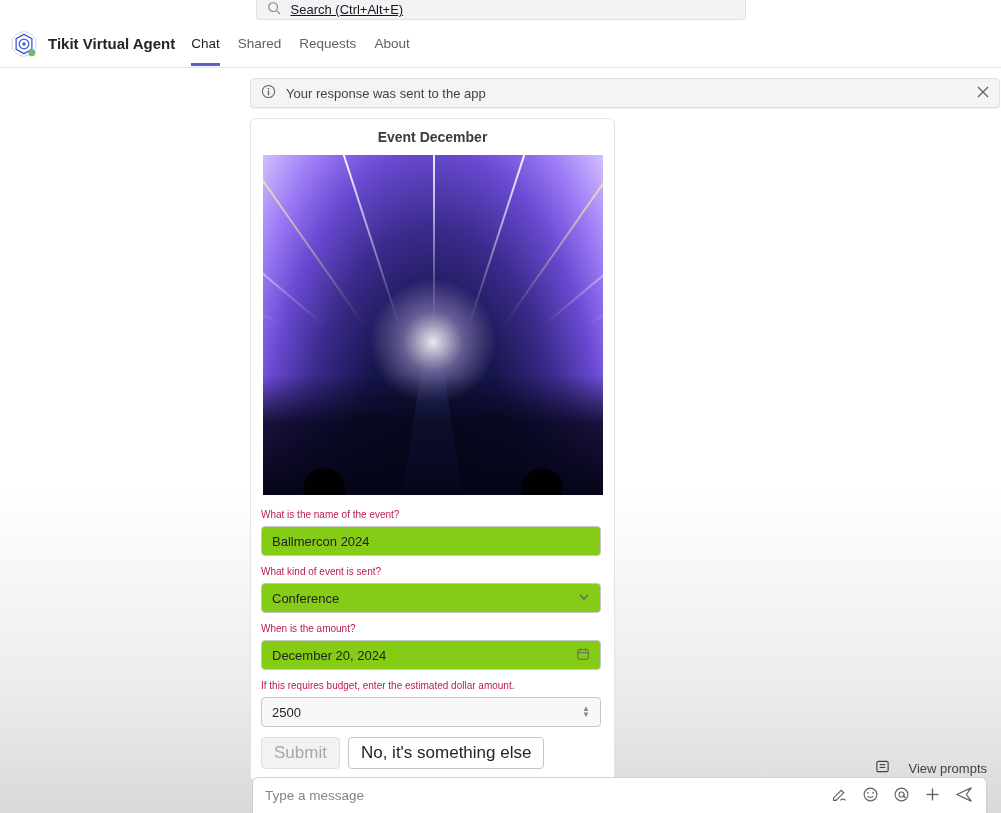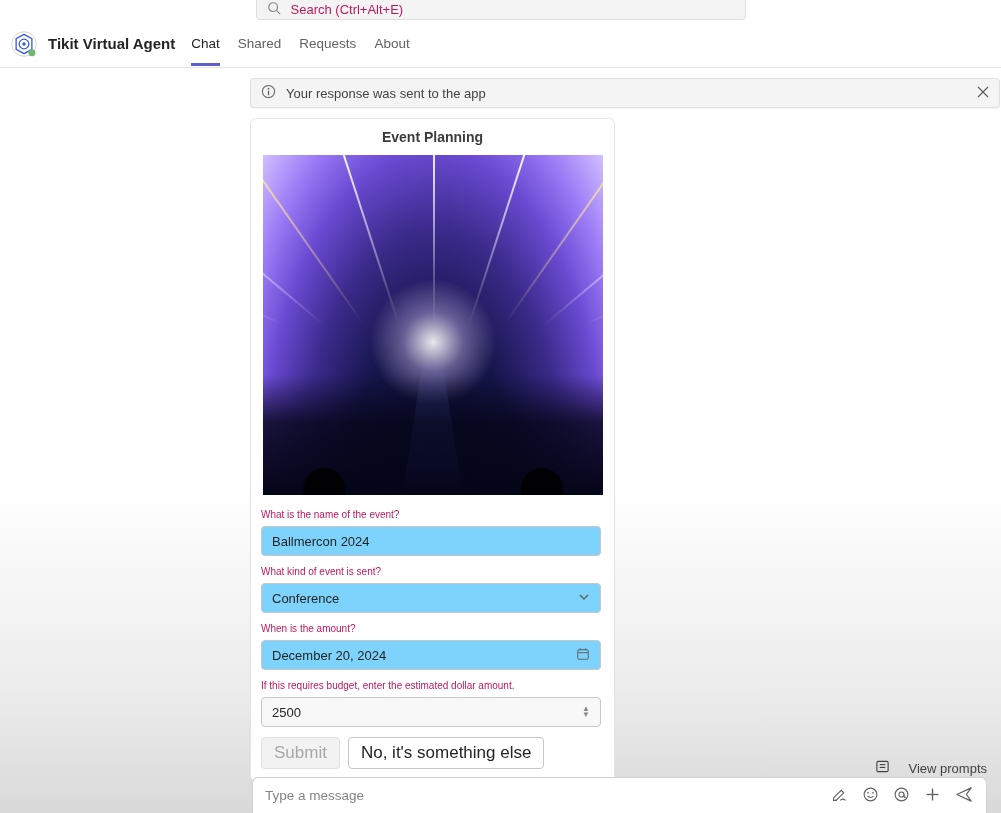--- a/index.html
+++ b/index.html
@@ -22,25 +22,26 @@
   }
   .search-box {
     width: 490px;
     height: 20px;
     background: #f3f3f3;
     border-bottom-left-radius: 4px;
     border-bottom-right-radius: 4px;
     display: flex;
     align-items: center;
     padding: 0 10px;
-    color: #be185d;
+    color: #0f172a;
     font-size: 13px;
     gap: 10px;
     border: 1px solid #e0e0e0;
     border-top: none;
+    text-decoration: underline;
   }
   .search-box svg { flex-shrink: 0; }
 
   
   .app-header {
     display: flex;
     align-items: center;
     height: 48px;
     padding: 0 10px;
     border-bottom: 1px solid #e3e3e3;
@@ -153,21 +154,21 @@
     margin-top: 2px;
   }
   .field-input, .field-select, .field-date, .field-number {
     width: 340px;
     height: 30px;
     border: 1px solid #c7c7c7;
     border-radius: 4px;
     padding: 0 10px;
     font-size: 13px;
     color: #242424;
-    background: #7dd3fc;
+    background: #84cc16;
     display: flex;
     align-items: center;
     justify-content: space-between;
     margin-bottom: 10px;
   }
   .field-number { background:#f8f8f8; }
   .chev { color:#616161; }
   .spin { display:flex; flex-direction:column; line-height:6px; font-size:8px; color:#888; }
 
   .card-actions { display:flex; gap:8px; margin-top:4px; }
@@ -273,21 +274,21 @@
     <span>Your response was sent to the app</span>
     <span class="close">
       <svg width="12" height="12" viewBox="0 0 12 12">
           <line x1="1" y1="1" x2="11" y2="11" stroke="#616161" stroke-width="1.3"></line>
           <line x1="11" y1="1" x2="1" y2="11" stroke="#616161" stroke-width="1.3"></line>
         </svg>
     </span>
   </div>
 
   <div class="card">
-    <div class="card-title">Event Planning</div>
+    <div class="card-title">Event December</div>
 
     <div class="card-image">
       <div class="beam" style="transform:translate(-150px,-300px) rotate(-65deg);"></div>
       <div class="beam" style="transform:translate(-110px,-300px) rotate(-50deg);"></div>
       <div class="beam w" style="transform:translate(-70px,-300px) rotate(-35deg);"></div>
       <div class="beam" style="transform:translate(-35px,-300px) rotate(-18deg);"></div>
       <div class="beam" style="transform:translate(0px,-300px) rotate(0deg);"></div>
       <div class="beam" style="transform:translate(35px,-300px) rotate(18deg);"></div>
       <div class="beam w" style="transform:translate(70px,-300px) rotate(35deg);"></div>
       <div class="beam" style="transform:translate(110px,-300px) rotate(50deg);"></div>

